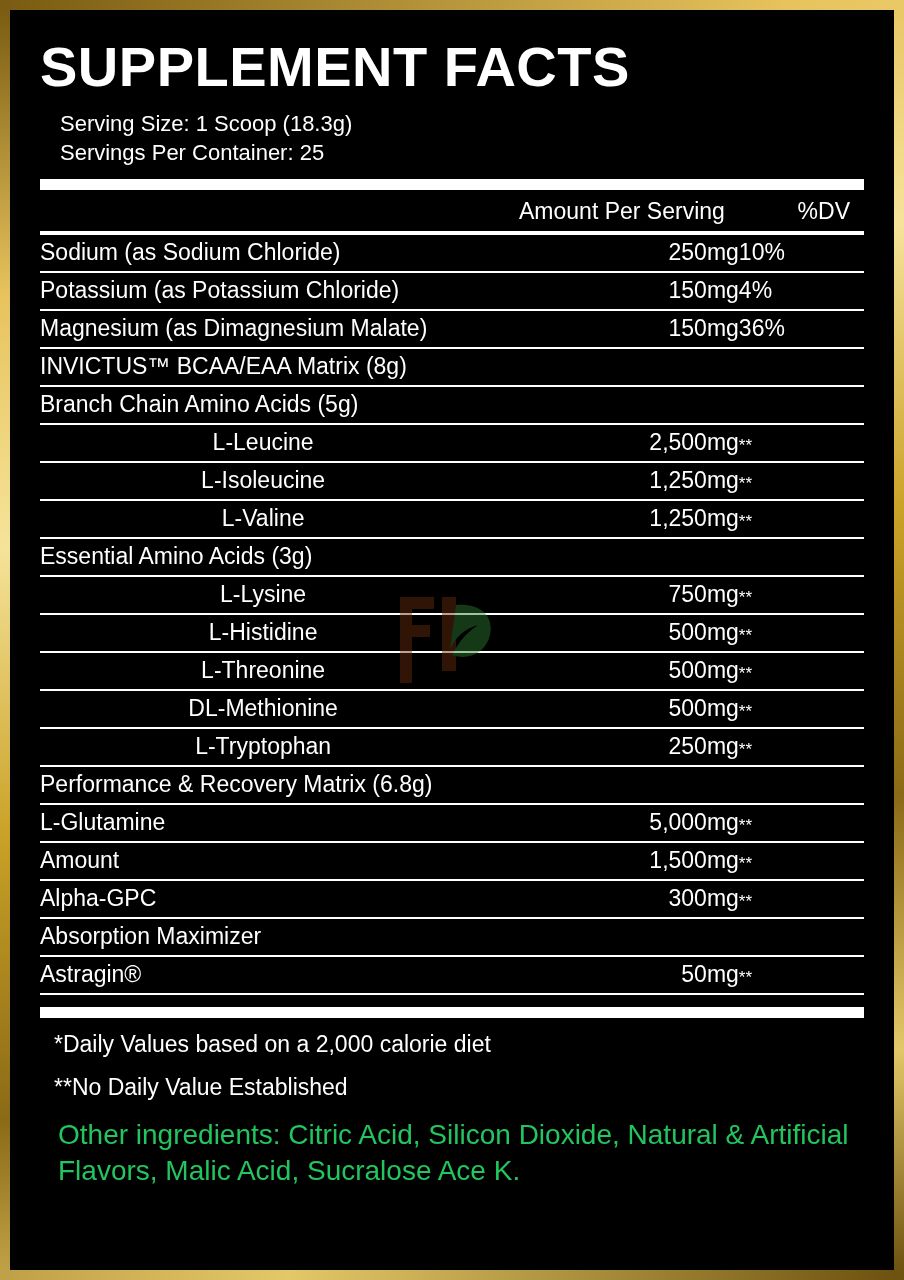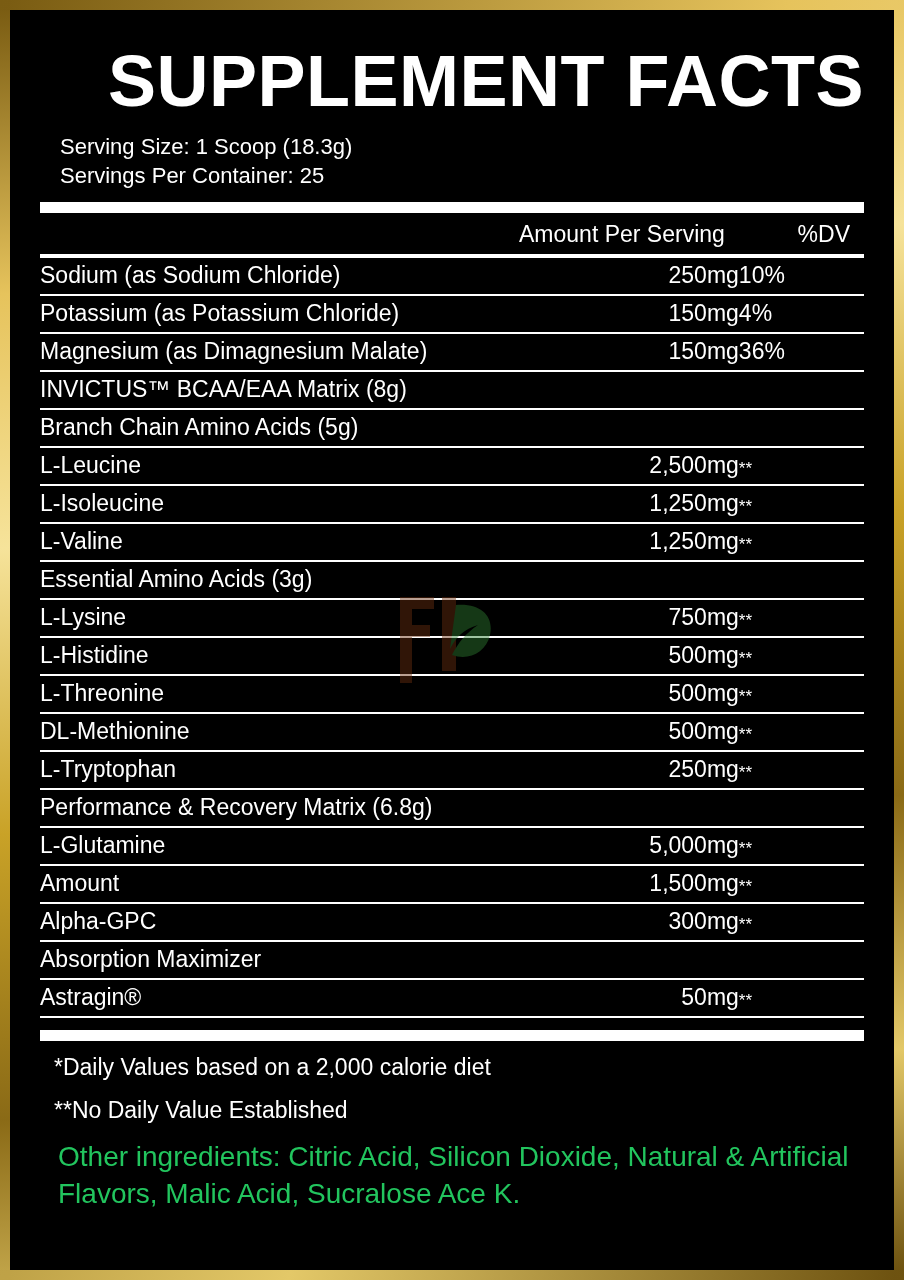--- a/index.html
+++ b/index.html
@@ -25,26 +25,26 @@
     padding: 0;
   }
   .inner {
     position: absolute;
     left: 0; top: 0; right: 0; bottom: 0;
     background: #000;
     padding: 22px 30px 10px 30px;
     box-sizing: border-box;
   }
   .title {
-    text-align: right;
-    font-size: 72px;
+    text-align: left;
+    font-size: 56px;
     font-weight: bold;
     letter-spacing: 0.5px;
     line-height: 1.05;
-    margin: 12px 0 12px 0;
+    margin: 6px 0 12px 0;
     color: #ffffff;
   }
   .serving {
     font-size: 22px;
     line-height: 1.32;
     padding-left: 20px;
     color: #ffffff;
   }
   .rule-thick {
     height: 11px;
@@ -66,21 +66,21 @@
     border-bottom: 4px solid #ffffff;
     padding-bottom: 6px;
     padding-top: 8px;
   }
   .c-name { width: 56%; text-align: left; padding-left: 20px; }
   .c-amt  { width: 30%; text-align: right; padding-right: 14px; }
   .c-dv   { width: 14%; text-align: left; padding-right: 14px; }
   .head .c-amt { text-align: right; padding-right: 14px; }
   .head .c-dv  { text-align: right; padding-right: 14px; }
   .indent1 { padding-left: 32px; }
-  .indent2 { padding-left: 50px; }
+  .indent2 { padding-left: 50px; text-align: center; }
   .dv-stars { font-size: 17px; vertical-align: super; }
   .footnotes {
     font-size: 23px;
     line-height: 1.45;
     padding: 10px 0 0 14px;
   }
   .other {
     font-size: 28px;
     line-height: 1.3;
     padding: 12px 0 0 18px;

